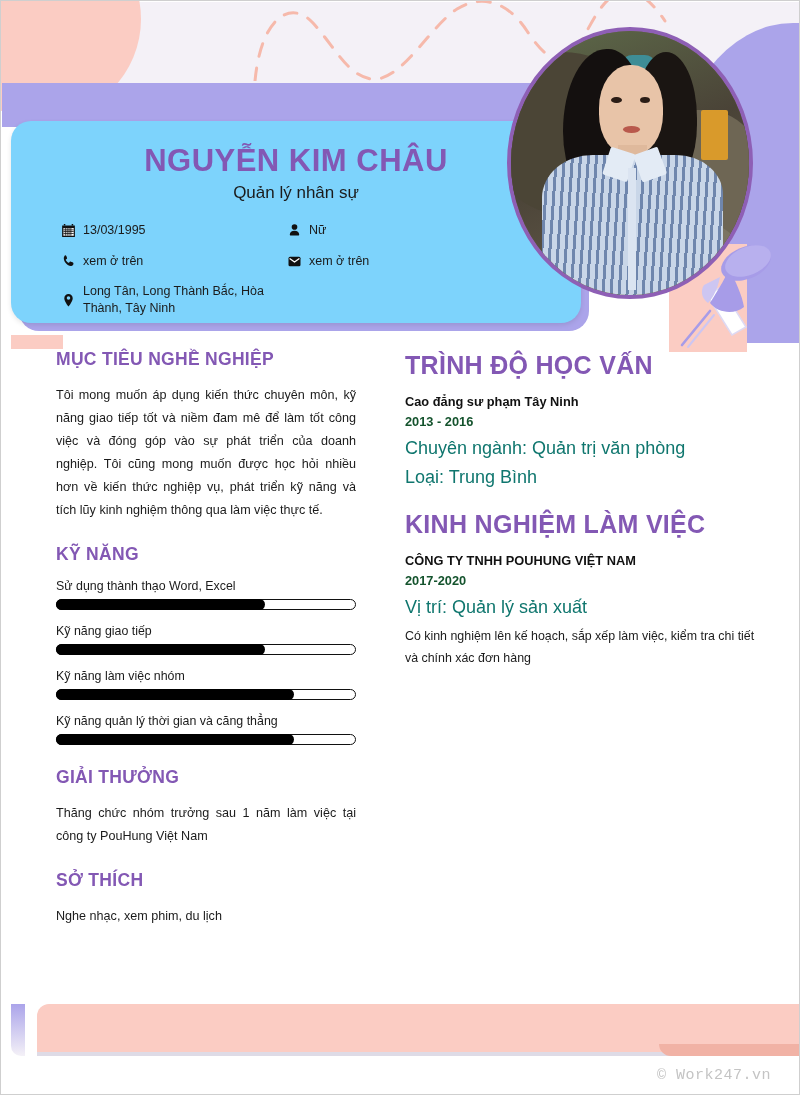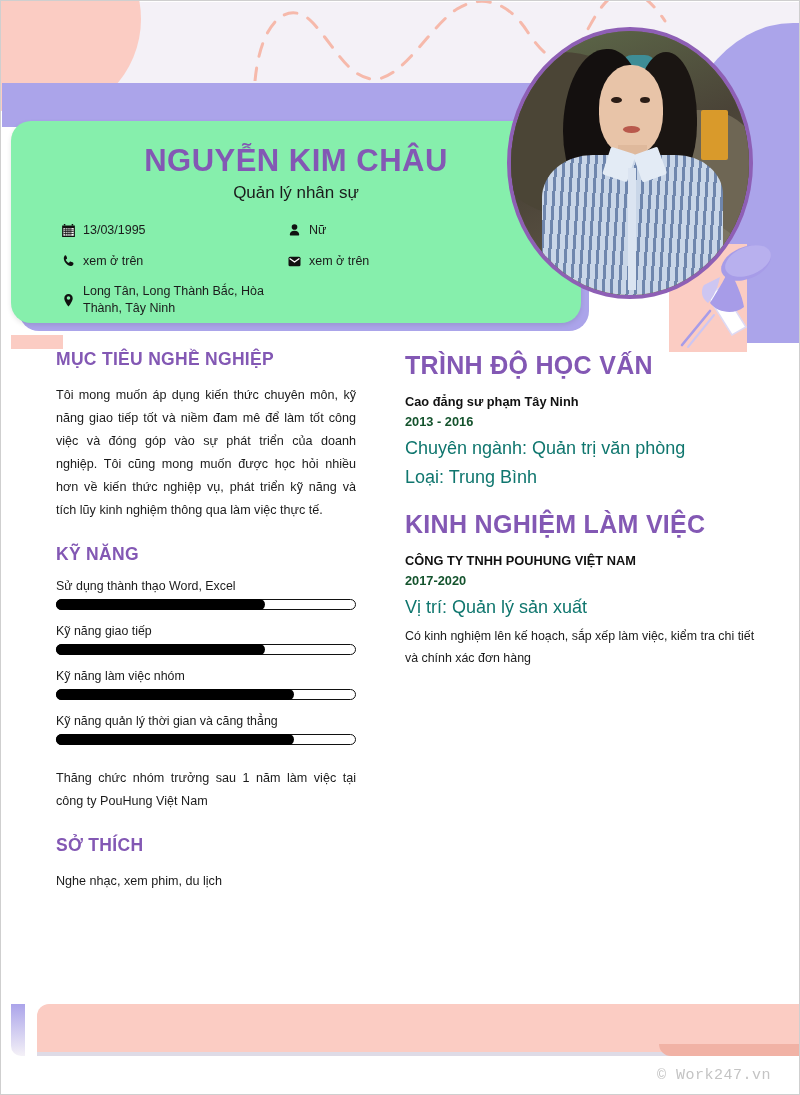--- a/index.html
+++ b/index.html
@@ -79,21 +79,21 @@
     position: absolute;
     left: 18px; top: 128px;
     width: 570px; height: 202px;
     border-radius: 20px;
     background: #aba4ea;
   }
   .head-card {
     position: absolute;
     left: 10px; top: 120px;
     width: 570px; height: 202px;
-    background: #86efac;
+    background: #7dd3fc;
     border-radius: 20px;
     box-shadow: 0 2px 5px rgba(0,0,0,0.10);
   }
   .cv-name {
     position: absolute;
     left: 0; top: 22px;
     width: 570px;
     text-align: center;
     color: #8358b4;
     font-size: 31px;
@@ -442,20 +442,21 @@
 
       <div class="skill-item">
         <div class="skill-label">Kỹ năng quản lý thời gian và căng thẳng</div>
         <div class="skill-track">
           <div class="skill-fill" style="width: 80%;"></div>
         </div>
       </div>
     </div>
 
     <div class="sec-block">
+      <div class="sec-head">GIẢI THƯỞNG</div>
       <p class="para para-left">Thăng chức nhóm trưởng sau 1 năm làm việc tại công ty PouHung Việt Nam</p>
     </div>
 
     <div class="sec-block">
       <div class="sec-head">SỞ THÍCH</div>
       <p class="para">Nghe nhạc, xem phim, du lịch</p>
     </div>
 
   </div>
 

